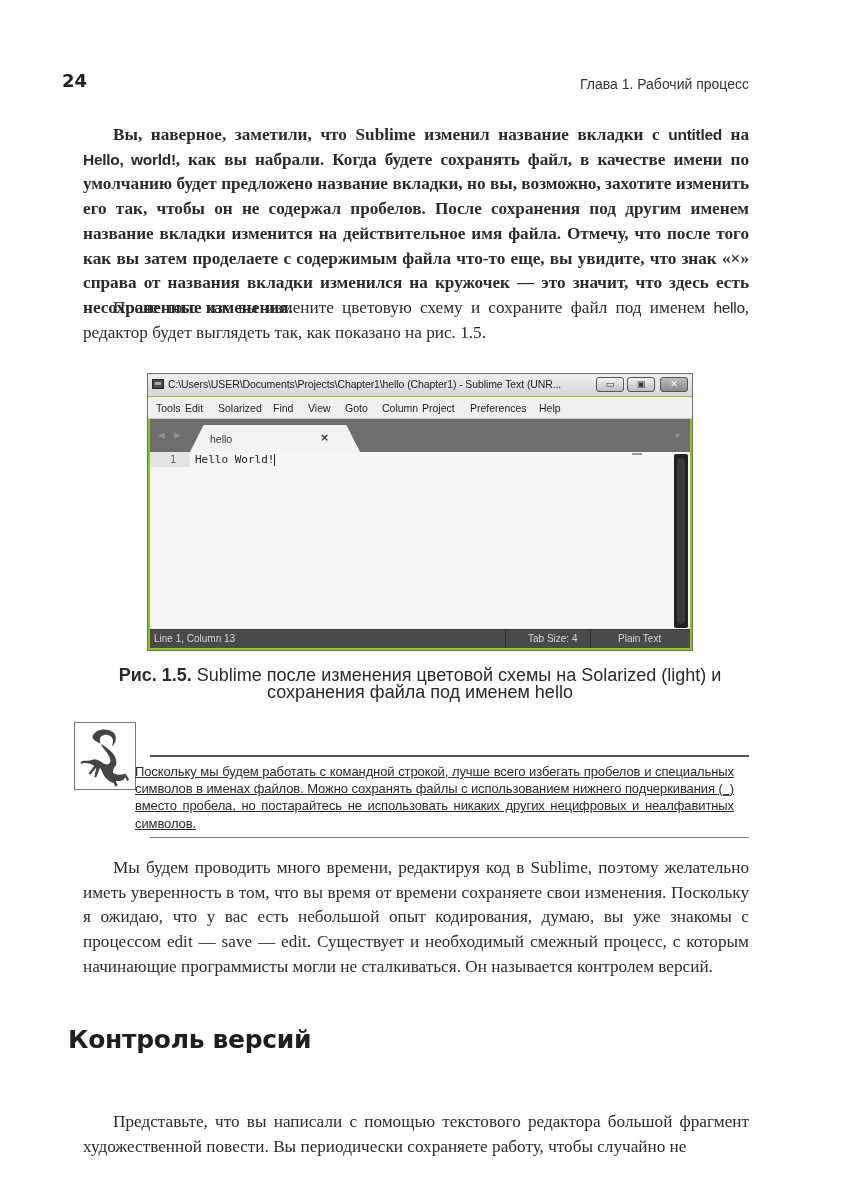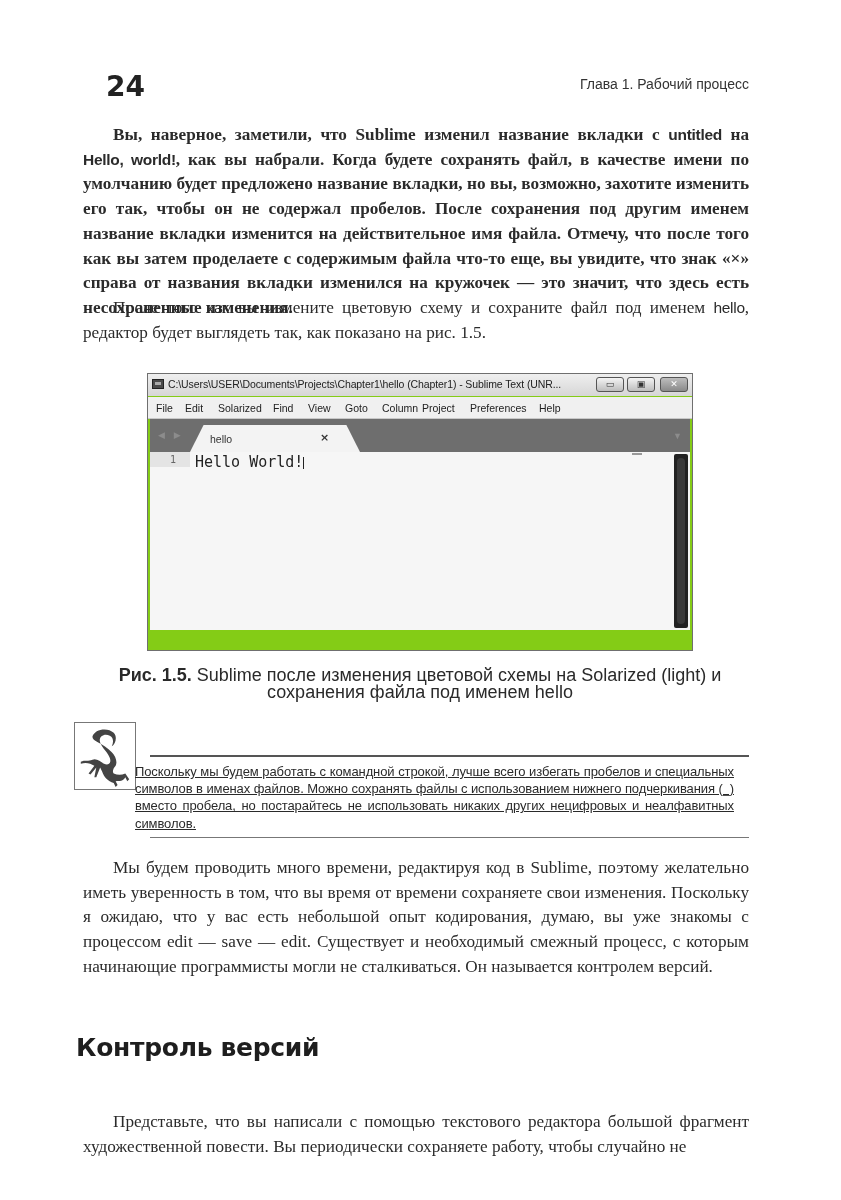--- a/index.html
+++ b/index.html
@@ -1,17 +1,17 @@
 <!DOCTYPE html>
 <html><head>
 <meta charset="utf-8">
 <style>
   html, body { margin:0; padding:0; background:#ffffff; }
   body { width:841px; height:1200px; position:relative; overflow:hidden; color:#2a2a2a; }
-  .page-num { position:absolute; left:62px; top:70px; font-family:"DejaVu Sans", sans-serif; font-weight:bold; font-size:28px; color:#222;margin-left:44px; }
+  .page-num { position:absolute; left:62px; top:70px; font-family:"DejaVu Sans", sans-serif; font-weight:bold; font-size:18px; color:#222; }
   .running-head { position:absolute; right:92px; top:76px; font-family:"Liberation Sans", sans-serif; font-size:14px; color:#333; }
   .para { position:absolute; left:83px; width:666px; font-family:"Liberation Serif", serif; font-size:17.2px; line-height:24.7px; text-align:justify; color:#2b2b2b; margin:0; }
   .para .indent { display:inline-block; width:30px; }
   .sans { font-family:"Liberation Sans", sans-serif; font-size:15.5px; letter-spacing:-0.3px; }
   #p1 { top:123px;font-weight:bold; }
   #p2 { top:296px; }
   #p3 { top:856px; }
   #p4 { top:1068px;margin-top:42px; }
 
   
@@ -26,21 +26,21 @@
   .menu-item { position:absolute; top:5px; font-family:"Liberation Sans", sans-serif; font-size:10.5px; color:#222; }
   .tabbar { position:absolute; left:2px; right:2px; top:45px; height:33px; background:#6e6e6e; }
   .tab-arrows { position:absolute; left:8px; top:11px; font-size:9px; color:#8c8c8c; letter-spacing:3px; font-family:"DejaVu Sans", sans-serif; }
   .tab { position:absolute; left:40px; top:6px; width:170px; height:27px; background:#f3f3f3; border-radius:10px 10px 0 0; clip-path:polygon(8% 0, 92% 0, 100% 100%, 0 100%); }
   .tab-label { position:absolute; left:60px; top:14px; font-family:"Liberation Sans", sans-serif; font-size:10.5px; color:#333; }
   .tab-close { position:absolute; left:170px; top:12px; font-family:"DejaVu Sans", sans-serif; font-size:11px; font-weight:bold; color:#333; cursor:pointer; }
   .tab-dropdown { position:absolute; right:8px; top:12px; font-size:9px; color:#8c8c8c; }
   .editor { position:absolute; left:2px; right:2px; top:78px; height:178px; background:#f6f6f6; }
   .gutter-line { position:absolute; left:0; top:0; width:40px; height:15px; background:#e4e4e4; }
   .line-num { position:absolute; left:20px; top:2px; font-family:"DejaVu Sans Mono", monospace; font-size:10px; color:#666; }
-  .code-line { position:absolute; left:45px; top:1px; font-family:"DejaVu Sans Mono", monospace; font-size:15px; color:#222; }
+  .code-line { position:absolute; left:45px; top:1px; font-family:"DejaVu Sans Mono", monospace; font-size:11px; color:#222; }
   .caret { display:inline-block; width:1px; height:12px; background:#222; vertical-align:middle; }
   .minimap-mark { position:absolute; right:48px; top:1px; width:10px; height:2px; background:#999; }
   .scrollbar { position:absolute; right:2px; top:2px; width:14px; bottom:2px; background:#222; border-radius:2px; }
   .scroll-thumb { position:absolute; left:3px; top:4px; right:3px; bottom:4px; background:#3a3a3a; border-radius:4px; }
   .statusbar { position:absolute; left:2px; right:2px; bottom:2px; height:18px; background:#4a4a4a; border-top:1px solid #333; }
   .status-text { position:absolute; top:3px; font-family:"Liberation Sans", sans-serif; font-size:10px; color:#d6d6d6; }
   .status-div { position:absolute; top:0; bottom:0; width:1px; background:#333; }
 
   .caption { position:absolute; left:100px; top:667px; width:640px; text-align:center; font-family:"Liberation Sans", sans-serif; font-size:18px; line-height:17px; color:#2a2a2a; }
   .caption b { font-weight:bold; }
@@ -65,21 +65,21 @@
 
 <div class="window">
   <div class="titlebar">
     <span class="app-icon"></span>
     <span class="win-title">C:\Users\USER\Documents\Projects\Chapter1\hello (Chapter1) - Sublime Text (UNR...</span>
     <span class="wbtn min">▭</span>
     <span class="wbtn max">▣</span>
     <span class="wbtn close">✕</span>
   </div>
   <div class="menubar">
-    <span class="menu-item" style="left:8px">File</span>
+    <span class="menu-item" style="left:8px">Tools</span>
     <span class="menu-item" style="left:37px">Edit</span>
     <span class="menu-item" style="left:70px">Solarized</span>
     <span class="menu-item" style="left:125px">Find</span>
     <span class="menu-item" style="left:160px">View</span>
     <span class="menu-item" style="left:197px">Goto</span>
     <span class="menu-item" style="left:234px">Column</span>
     <span class="menu-item" style="left:274px">Project</span>
     <span class="menu-item" style="left:322px">Preferences</span>
     <span class="menu-item" style="left:391px">Help</span>
   </div>
@@ -92,30 +92,37 @@
   </div>
   <div class="editor">
     <div class="gutter-line"></div>
     <span class="line-num">1</span>
     <span class="code-line"><span>Hello World!</span><span class="caret"></span></span>
     <span class="minimap-mark"></span>
     <div class="scrollbar">
       <div class="scroll-thumb"></div>
     </div>
   </div>
+  <div class="statusbar">
+    <span class="status-text" style="left:4px">Line 1, Column 13</span>
+    <span class="status-div" style="left:355px"></span>
+    <span class="status-text" style="left:378px">Tab Size: 4</span>
+    <span class="status-div" style="left:440px"></span>
+    <span class="status-text" style="left:468px">Plain Text</span>
+  </div>
 </div>
 
 <div class="caption"><b>Рис. 1.5.</b><span> Sublime после изменения цветовой схемы на Solarized (light) и сохранения файла под именем hello</span></div>
 
 <div class="note-img">
   <svg width="100%" height="100%" viewBox="0 0 62 68">
     <path d="M18 14 C20 6 34 4 40 10 C44 14 42 22 38 24 C40 20 40 15 36 13 C30 10 24 14 26 20 C28 26 34 30 36 36 C38 42 34 44 30 42 C26 40 22 36 18 38 C14 40 10 38 6 40 L6 42 C12 40 16 42 20 44 L14 52 L16 53 L22 46 L20 56 L22 56 L26 46 L28 50 C30 56 34 60 40 62 L42 66 L44 64 L42 60 C46 60 50 60 52 56 L54 60 L56 58 L52 52 C48 54 44 54 40 52 C38 50 40 46 42 44 C44 40 42 34 38 30 C34 26 28 22 24 20 C20 18 18 16 18 14 Z" fill="#444"></path>
   </svg>
 </div>
 <div class="note-rule-top"></div>
 <div class="note-text">Поскольку мы будем работать с командной строкой, лучше всего избегать пробелов и специальных символов в именах файлов. Можно сохранять файлы с использованием нижнего подчеркивания (_) вместо пробела, но постарайтесь не использовать никаких других нецифровых и неалфавитных символов.</div>
 <div class="note-rule-bot"></div>
 
 <p id="p3" class="para"><span class="indent"></span><span>Мы будем проводить много времени, редактируя код в Sublime, поэтому желательно иметь уверенность в том, что вы время от времени сохраняете свои изменения. Поскольку я ожидаю, что у вас есть небольшой опыт кодирования, думаю, вы уже знакомы с процессом edit — save — edit. Существует и необходимый смежный процесс, с которым начинающие программисты могли не сталкиваться. Он называется контролем версий.</span></p>
 
-<h2 class="section-title" style="margin:16px">Контроль версий</h2>
+<h2 class="section-title" style="margin:8px">Контроль версий</h2>
 
 <p id="p4" class="para"><span class="indent"></span><span>Представьте, что вы написали с помощью текстового редактора большой фрагмент художественной повести. Вы периодически сохраняете работу, чтобы случайно не</span></p>
 
 </body></html>

